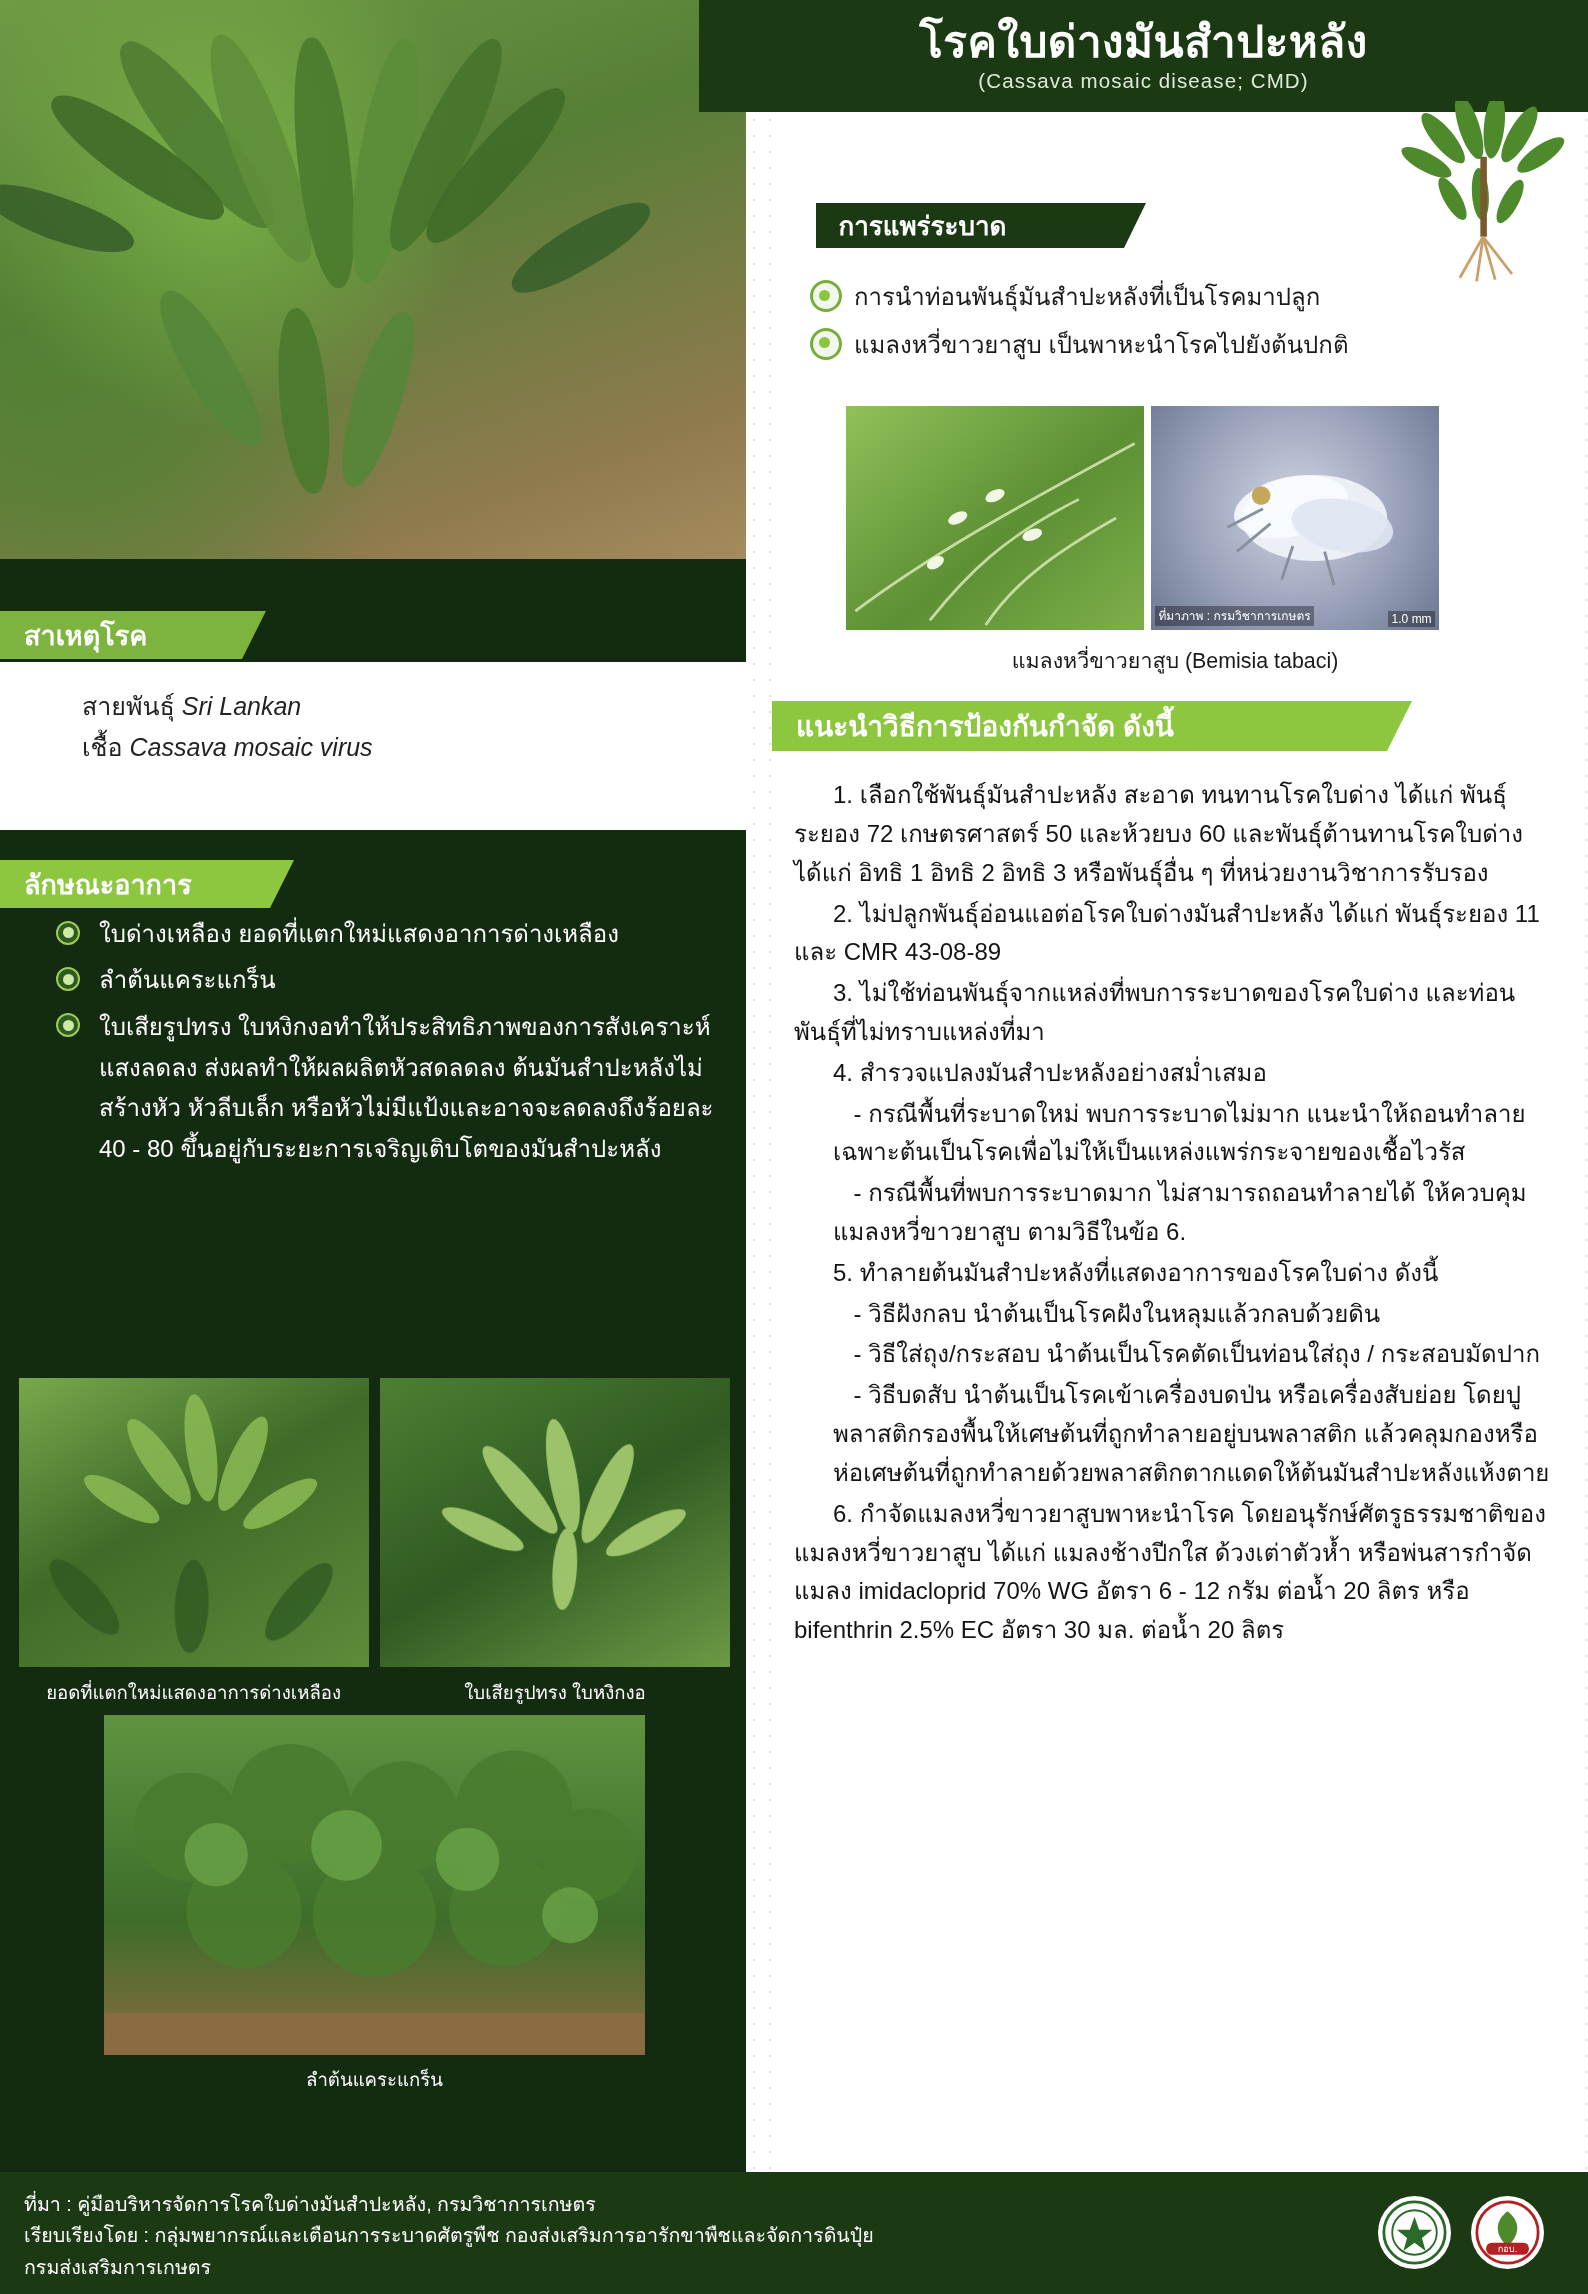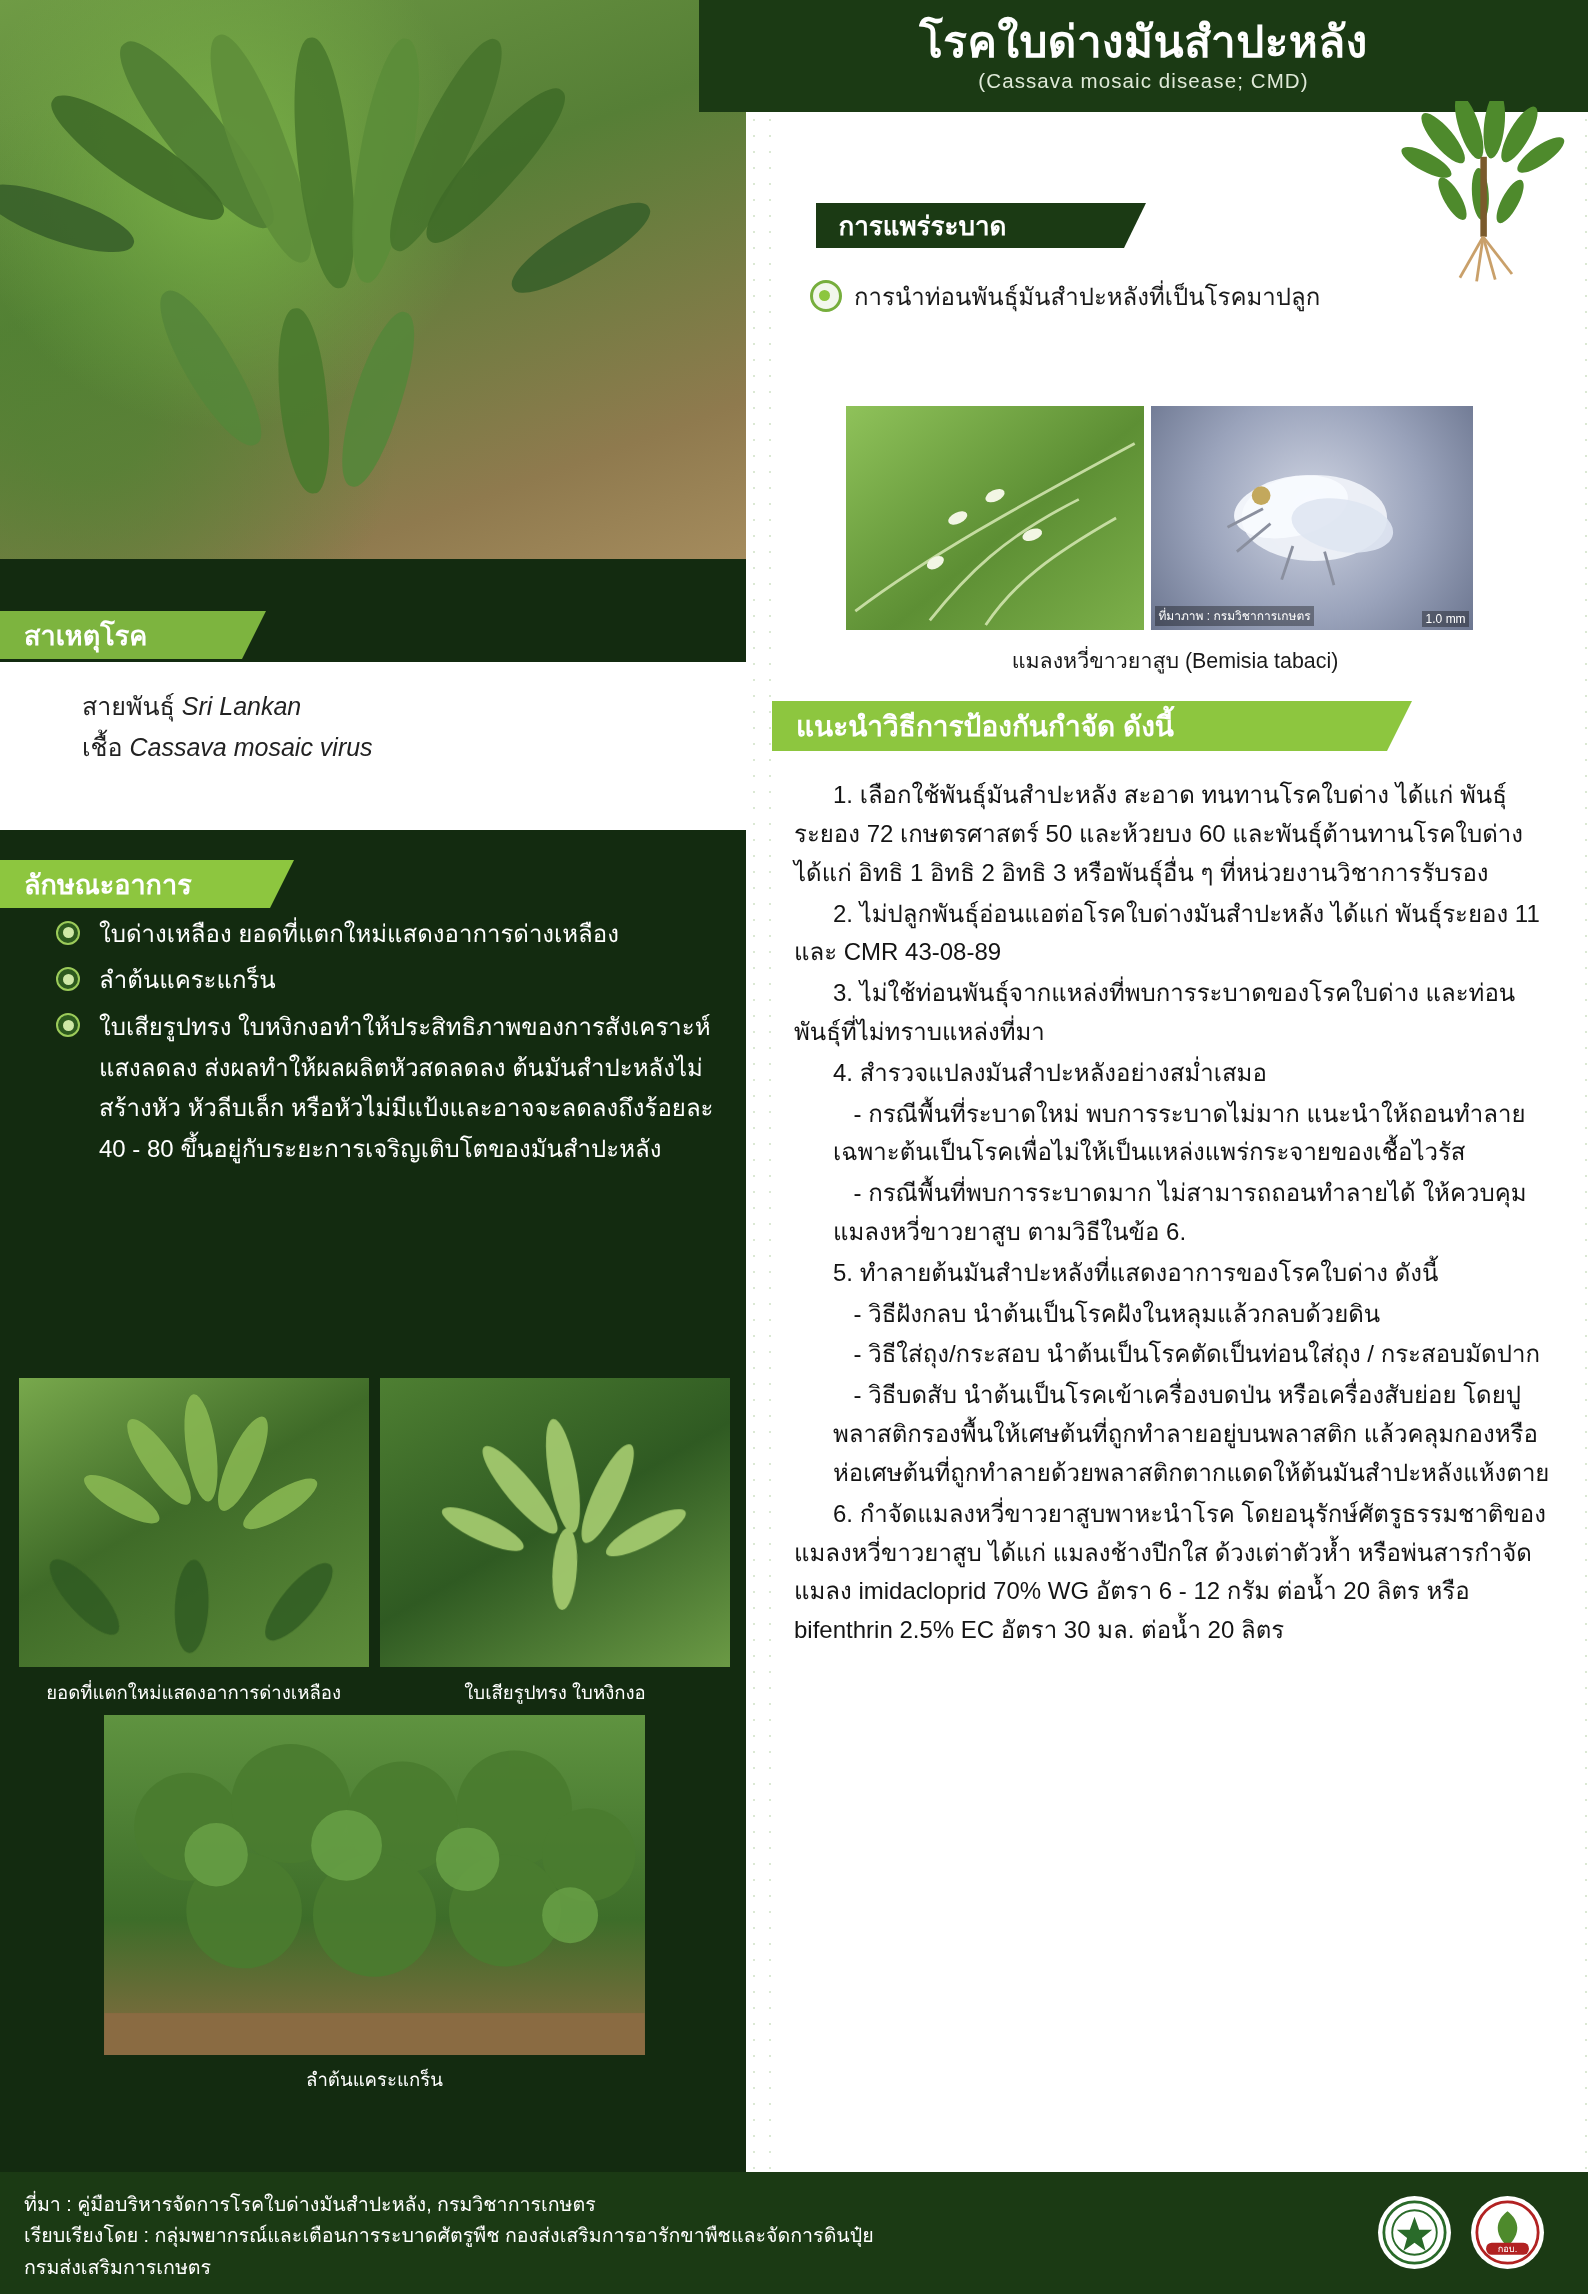--- a/index.html
+++ b/index.html
@@ -298,40 +298,46 @@
 <div class="cap" style="left:104px; top:2065px; width:541px;">ลำต้นแคระแกร็น</div>
 
 <div class="tab-dark" id="tab-spread">การแพร่ระบาด</div>
 <div class="spread-list">
   <div class="row">
     <span class="ring">
         <i></i>
       </span>
     <span>การนำท่อนพันธุ์มันสำปะหลังที่เป็นโรคมาปลูก</span>
   </div>
+  <div class="row">
+    <span class="ring">
+        <i></i>
+      </span>
+    <span>แมลงหวี่ขาวยาสูบ เป็นพาหะนำโรคไปยังต้นปกติ</span>
+  </div>
 </div>
 
 <div class="photo" style="left:846px; top:406px; width:298px; height:224px;
      background:linear-gradient(140deg,#8fc25a 0%,#5d8f34 55%,#7db04a 100%);">
   <svg width="298" height="224" viewBox="0 0 320 240">
     <g stroke="#d7e9b4" stroke-width="3" fill="none" opacity=".85">
       <path d="M10 220 C90 160 180 110 310 40"></path>
       <path d="M90 230 C130 180 170 140 250 100"></path>
       <path d="M150 235 C180 190 220 160 290 120"></path>
     </g>
     <g fill="#f2f6e4">
       <ellipse cx="120" cy="120" rx="11" ry="6" transform="rotate(-25 120 120)"></ellipse>
       <ellipse cx="160" cy="96" rx="11" ry="6" transform="rotate(-25 160 96)"></ellipse>
       <ellipse cx="200" cy="138" rx="11" ry="6" transform="rotate(-20 200 138)"></ellipse>
       <ellipse cx="96" cy="168" rx="10" ry="6" transform="rotate(-30 96 168)"></ellipse>
     </g>
   </svg>
 </div>
 
-<div class="photo" style="left:1151px; top:406px; width:322px; height:224px;
+<div class="photo" style="left:1151px; top:406px; width:288px; height:224px;
      background:radial-gradient(circle at 50% 45%, #cfd4e2 0%, #9aa3bb 55%, #6c7690 100%);">
   <svg width="322" height="224" viewBox="0 0 345 240">
     <ellipse cx="175" cy="120" rx="78" ry="46" fill="#eef1f8" opacity=".95"></ellipse>
     <ellipse cx="150" cy="108" rx="62" ry="32" fill="#f8fbff" opacity=".9" transform="rotate(-12 150 108)"></ellipse>
     <ellipse cx="205" cy="128" rx="55" ry="28" fill="#dfe5f2" opacity=".9" transform="rotate(10 205 128)"></ellipse>
     <circle cx="118" cy="96" r="10" fill="#c3a85c"></circle>
     <g stroke="#8a8f9e" stroke-width="3" fill="none">
       <path d="M120 110 L82 130"></path>
         <path d="M128 126 L92 156"></path>
       <path d="M152 150 L140 186"></path>

